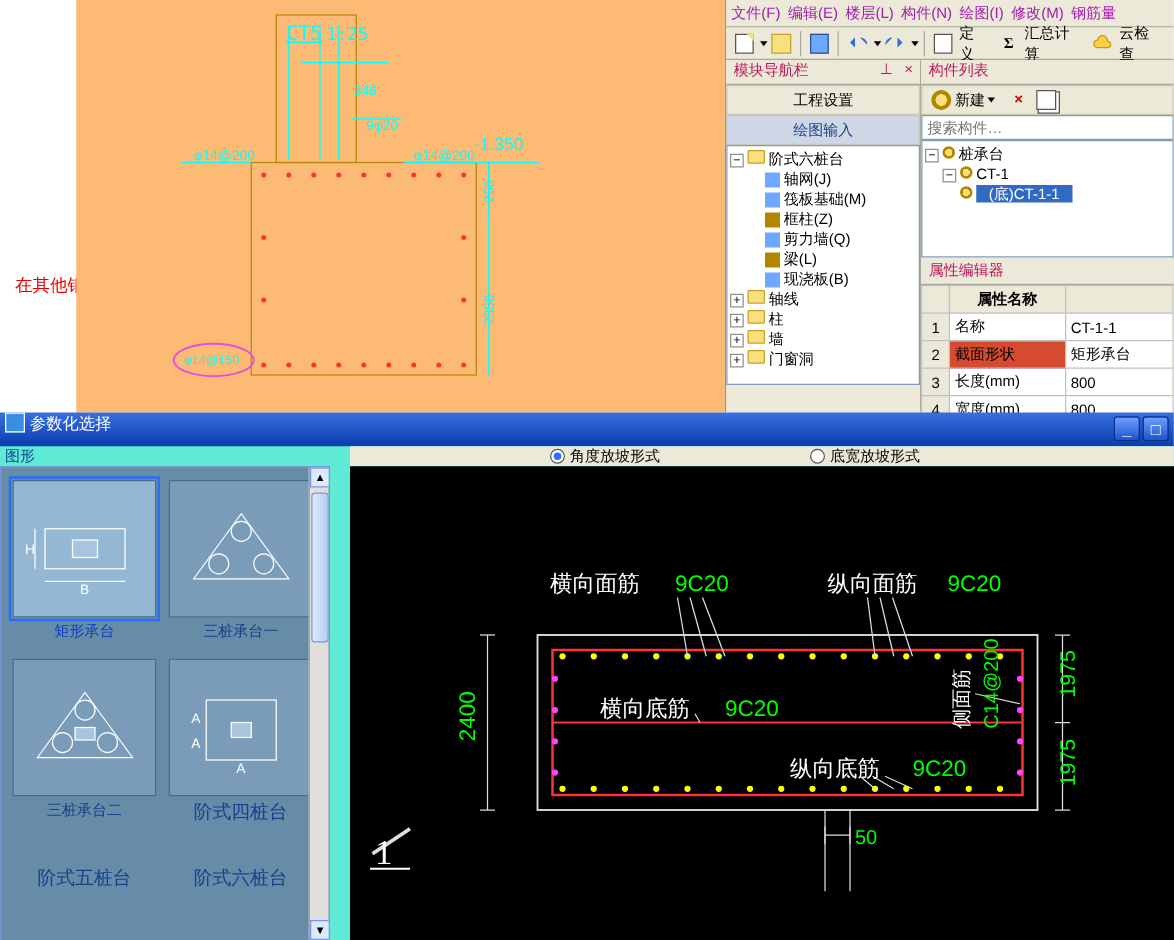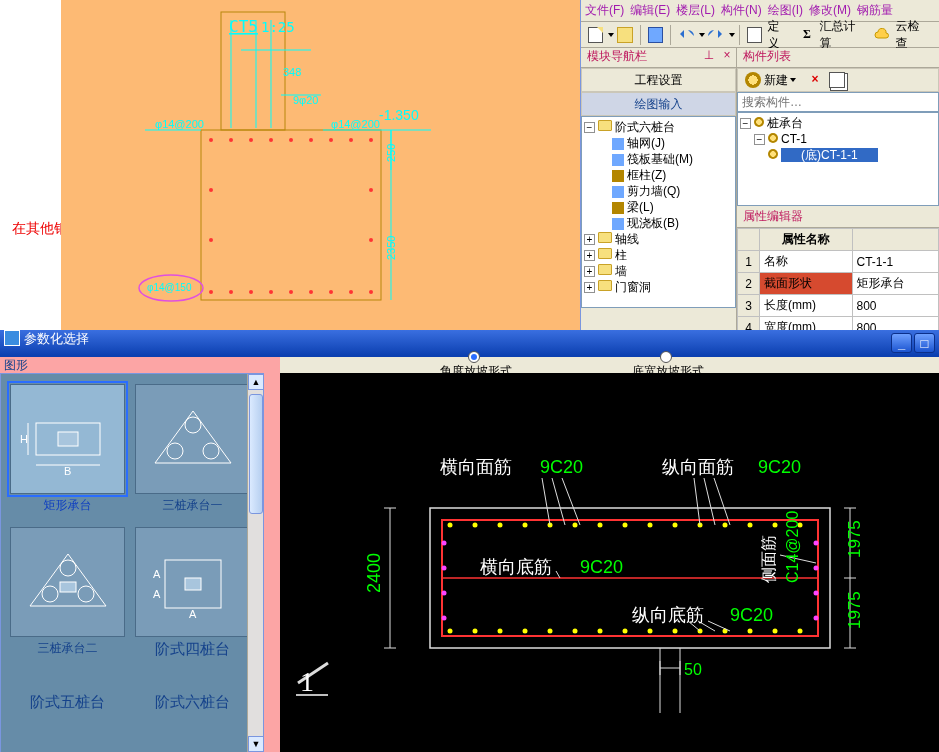--- a/index.html
+++ b/index.html
@@ -33,52 +33,52 @@
 .tree-ul li{white-space:nowrap;line-height:16px;}
 .exp{display:inline-block;width:11px;height:11px;border:1px solid #919191;text-align:center;line-height:9px;font-size:10px;margin-right:3px;color:#000;background:#fff;}
 .folder{display:inline-block;width:14px;height:11px;background:#f7e07e;border:1px solid #c9a227;margin-right:3px;border-radius:1px;}
 .node-ico{display:inline-block;width:12px;height:12px;margin-right:3px;vertical-align:middle;}
 .indent1{padding-left:14px;}
 .indent2{padding-left:28px;}
 
 .cmp-col{position:absolute;left:156px;top:48px;width:203px;height:160px;background:#ece9d8;border-right:1px solid #aca899;}
 .cmp-tb{height:24px;background:#ece9d8;border:1px solid #cbc7b8;display:flex;align-items:center;padding:0 4px;}
 .cmp-tree{height:94px;background:#fff;border:1px solid #7f9db9;padding:2px;}
-.cmp-tree .sel{background:#316ac5;color:#fff;padding:0 20px;}
+.cmp-tree .sel{background:#316ac5;color:#fff;padding:0 10px;}
 .gear{display:inline-block;width:10px;height:10px;border-radius:50%;background:radial-gradient(circle,#ffe07a 40%,#b38600 42%);margin-right:3px;}
 .search-in{width:100%;height:20px;border:1px solid #7f9db9;padding:0 4px;color:#888;font-size:12px;background:#fff;}
 
 .prop-col{position:absolute;left:156px;top:208px;width:203px;height:122px;background:#ece9d8;border-right:1px solid #aca899;}
 .prop-table{width:100%;border-collapse:collapse;background:#fff;font-size:12px;}
 .prop-table th,.prop-table td{border:1px solid #c0c0c0;padding:2px 4px;height:19px;}
 .prop-table th{background:#ece9d8;}
 .prop-table td.idx{background:#ece9d8;width:22px;text-align:center;}
 .prop-table tr.redrow td.pname{background:#d64a2f;color:#000000;}
 
 .dlg-titlebar{position:absolute;left:0;top:330px;width:939px;height:26px;background:linear-gradient(#3a6fe0,#0b3fb0);display:flex;align-items:flex-start;color:#fff;font-size:13px;}
 .dlg-titlebar .sysico{width:16px;height:16px;margin:0 4px;background:#3b8de0;border:1px solid #fff;}
 .winbtns{position:absolute;right:4px;top:3px;display:flex;}
 .winbtn{width:21px;height:20px;background:linear-gradient(#6ea0ff,#1b54d0);border:1px solid #0b2f8a;margin-left:2px;color:#fff;font-weight:bold;display:flex;align-items:center;justify-content:center;border-radius:3px;}
 
-.dlg-body{position:absolute;left:0;top:356px;width:939px;height:396px;background:#fca5a5;border-top:1px solid #0b3fb0;}
+.dlg-body{position:absolute;left:0;top:356px;width:939px;height:396px;background:#5eead4;border-top:1px solid #0b3fb0;}
 .shape-lbl{position:absolute;left:4px;top:0;font-size:12px;color:#15428b;}
 .shape-panel{position:absolute;left:0;top:16px;width:264px;height:380px;background:#668ca8;border:1px solid #7a96df;overflow:hidden;}
 .shape-grid{display:flex;flex-wrap:wrap;padding:6px 4px;}
 .shape-card{width:117px;height:135px;margin:4px;background:#668ca8;display:flex;flex-direction:column;align-items:center;}
 .shape-thumb{width:115px;height:110px;background:#7a9cb8;border:1px solid #4a6b88;display:flex;align-items:center;justify-content:center;}
 .shape-card.sel .shape-thumb{outline:2px solid #2a6dff;outline-offset:1px;background:#94b8d4;}
 .shape-cap{font-size:12px;margin-top:3px;color:#15428b;}
 .shape-card.sel .shape-cap{color:#1040c0;}
 .vscroll{position:absolute;right:0;top:0;width:16px;height:100%;background:#e1dfde;border-left:1px solid #aca899;}
 .vscroll .thumb{position:absolute;left:1px;top:20px;width:14px;height:120px;background:linear-gradient(90deg,#dbeaff,#b6cff0);border:1px solid #7a96df;border-radius:3px;}
 .vscroll .arr{position:absolute;left:0;width:16px;height:16px;background:#dbeaff;border:1px solid #7a96df;text-align:center;font-size:9px;line-height:14px;}
 
 .preview{position:absolute;left:280px;top:16px;width:778px;height:380px;background:#000;}
 .radio-row{position:absolute;left:280px;top:0;width:659px;height:16px;display:flex;align-items:center;background:#ece9d8;}
-.radio-grp{display:flex;align-items:center;margin-right:120px;margin-left:160px;flex-direction:column;}
+.radio-grp{display:flex;align-items:center;margin-right:120px;margin-left:160px;}
 .radio{width:12px;height:12px;border:1px solid #555;border-radius:50%;margin-right:4px;display:flex;align-items:center;justify-content:center;background:#fff;}
 .radio.on::after{content:"";width:6px;height:6px;border-radius:50%;background:#2a6dff;display:block;}
 
 .pv-svg{position:absolute;left:0;top:0;}
 
 .ico-new{background:#fff;border:1px solid #555;}
 .ico-new::after{content:"";position:absolute;right:-1px;top:-1px;border-top:6px solid #f7e07e;border-left:6px solid transparent;}
 .ico-open{background:#f7e07e;border:1px solid #c9a227;}
 .ico-save{background:#6fa8ff;border:1px solid #2b4fa0;}
 .ico-undo svg,.ico-redo svg{width:16px;height:16px;}

